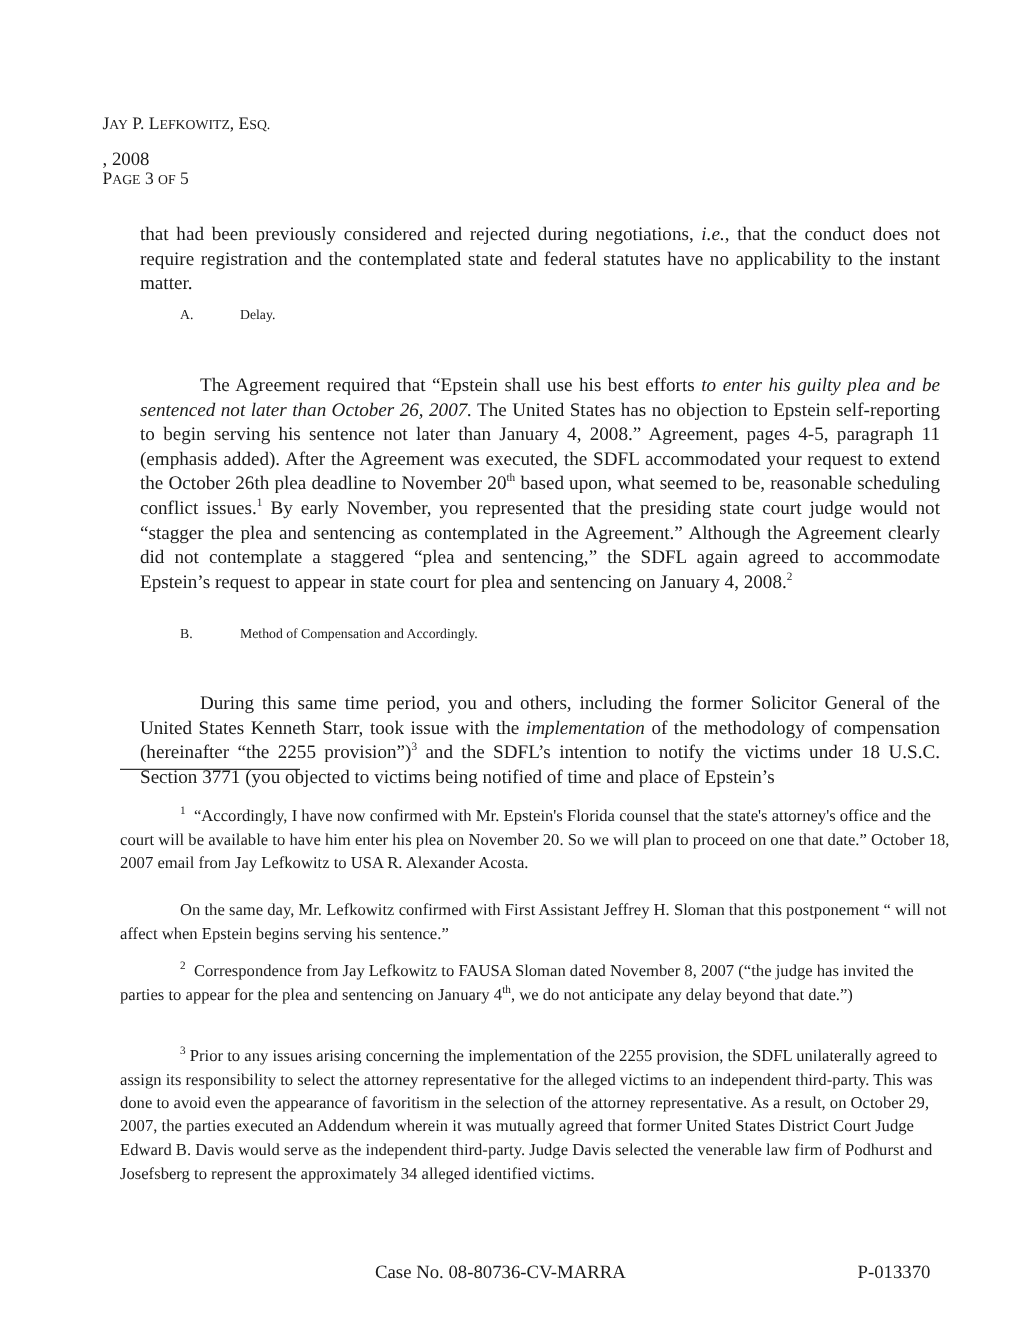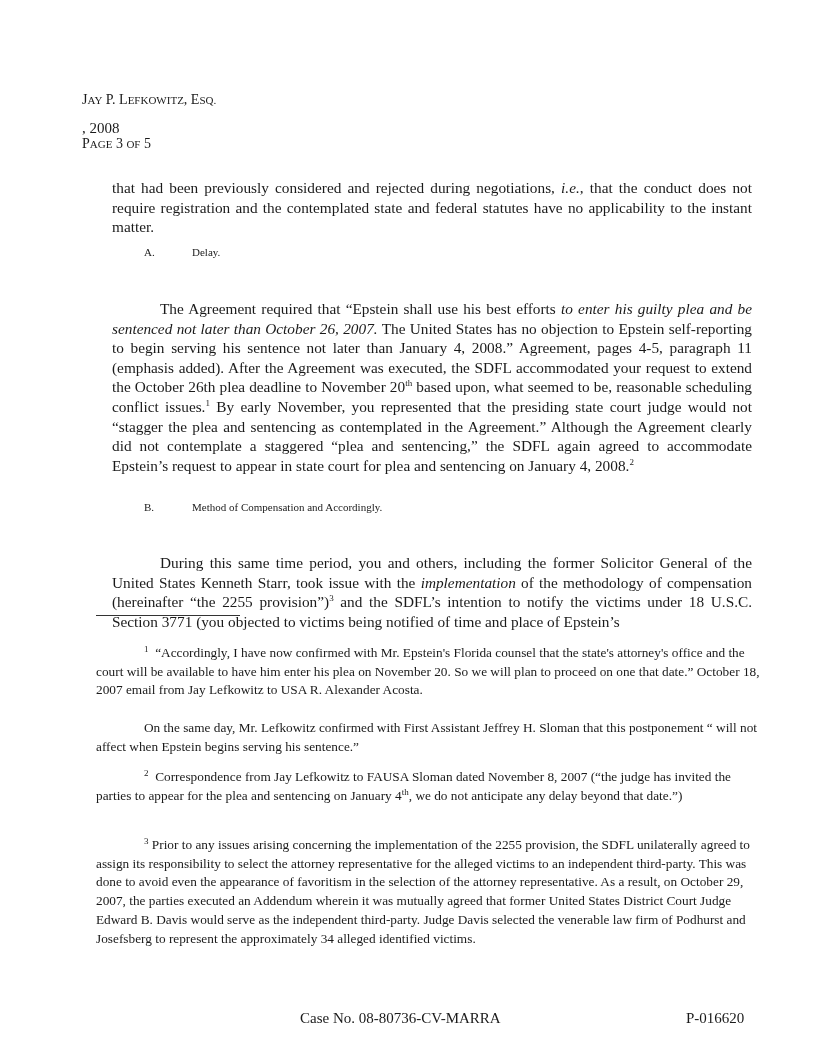--- a/index.html
+++ b/index.html
@@ -60,13 +60,13 @@
 
 <div class="abs fn" style="top:768px;">
   <p class="indent"><sup>2</sup>&nbsp;&nbsp;<span>Correspondence from Jay Lefkowitz to FAUSA Sloman dated November 8, 2007 (“the judge has invited the parties to appear for the plea and sentencing on January 4</span><sup>th</sup><span>, we do not anticipate any delay beyond that date.”)</span></p>
 </div>
 
 <div class="abs fn" style="top:836px;">
   <p class="indent"><sup>3</sup>&nbsp;<span>Prior to any issues arising concerning the implementation of the 2255 provision, the SDFL unilaterally agreed to assign its responsibility to select the attorney representative for the alleged victims to an independent third-party. This was done to avoid even the appearance of favoritism in the selection of the attorney representative. As a result, on October 29, 2007, the parties executed an Addendum wherein it was mutually agreed that former United States District Court Judge Edward B. Davis would serve as the independent third-party. Judge Davis selected the venerable law firm of Podhurst and Josefsberg to represent the approximately 34 alleged identified victims.</span></p>
 </div>
 
 <div class="abs footer" style="left:300px;">Case No. 08-80736-CV-MARRA</div>
-<div class="abs footer" style="left:686px;">P-016620</div>
+<div class="abs footer" style="left:686px;">P-013370</div>
 
 </body></html>

